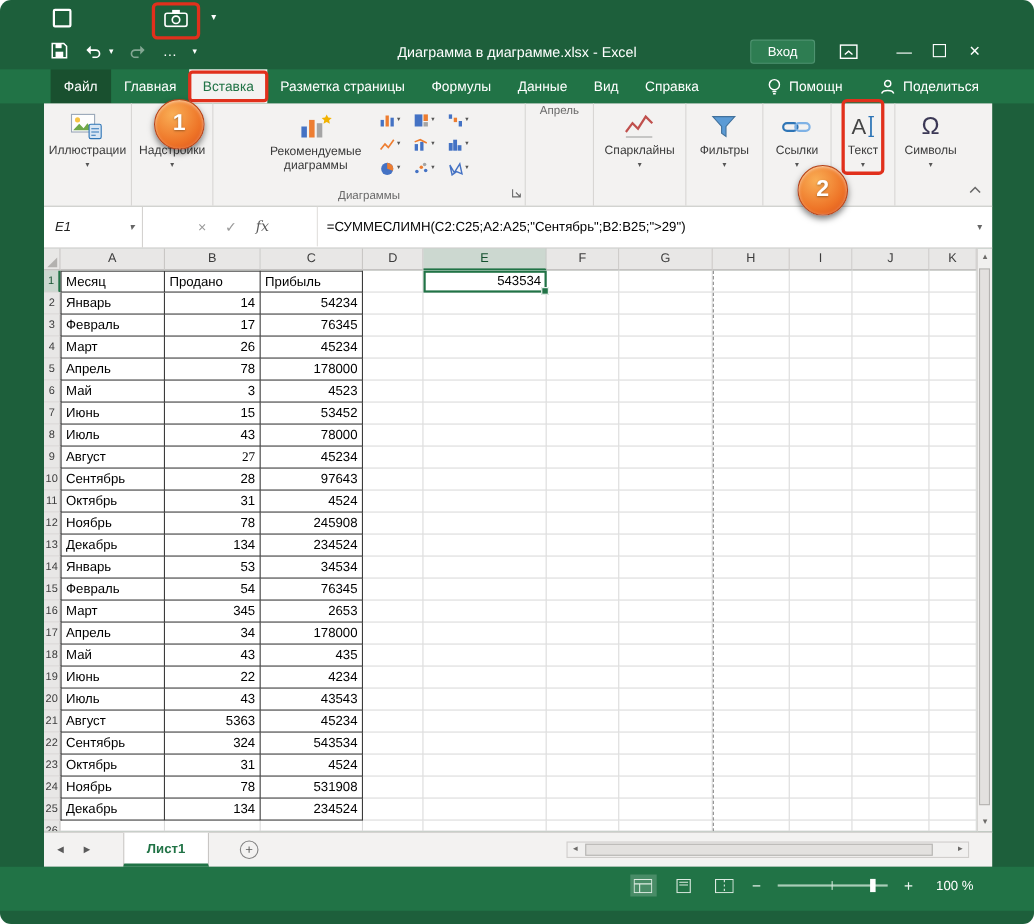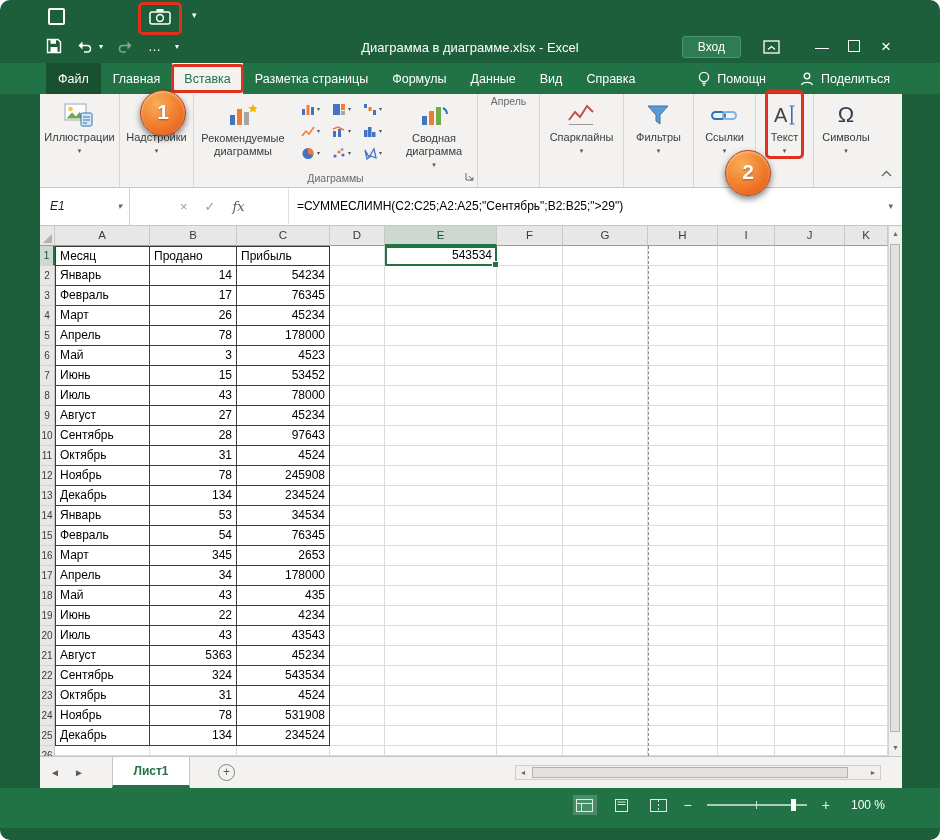--- a/index.html
+++ b/index.html
@@ -308,33 +308,20 @@
               <span class="dd">▾</span>
             </div>
           <div class="mini">
               <svg width="14" height="13" viewBox="0 0 14 13">
                 <path d="M2 3l4 7 5-8 2 9-5-2-4 3z" fill="none" stroke="#4472c4" stroke-width="1.3"></path>
               </svg>
               <span class="dd">▾</span>
             </div>
         </div>
 
-        <div class="bigbtn" style="width:84px">
-          <span class="bicon">
-            <svg width="30" height="26" viewBox="0 0 30 26">
-                <rect x="3" y="13" width="5" height="9" fill="#4472c4"></rect>
-                <rect x="10" y="8" width="5" height="14" fill="#ed7d31"></rect>
-                <rect x="17" y="4" width="5" height="18" fill="#70ad47"></rect>
-                <path d="M24 5a7 7 0 0 1 4 6" fill="none" stroke="#2e75b6" stroke-width="2"></path>
-              </svg>
-          </span>
-          <span class="blabel">Сводная</span>
-          <span class="blabel">диаграмма</span>
-          <span class="dd">▾</span>
-        </div>
       </div>
       <div class="glabel">Диаграммы</div>
       <span class="launcher">
         <svg width="9" height="9" viewBox="0 0 9 9">
             <path d="M1 1v7h7M4 4l4 4M8 5v3h-3" fill="none" stroke="#6a6a6a"></path>
           </svg>
       </span>
     </div>
 
     <div class="rgroup" style="width:62px">
@@ -551,21 +538,21 @@
         <div class="cell" style="width: 66px;"></div>
         <div class="cell" style="width: 85px;"></div>
         <div class="cell" style="width: 70px;"></div>
         <div class="cell" style="width: 57px;"></div>
         <div class="cell" style="width: 70px;"></div>
         <div class="cell" style="width: 43px;"></div>
       </div>
       <div class="grow">
         <div class="rowhdr">9</div>
         <div class="cell tb tl" style="width: 95px;">Август</div>
-        <div class="cell num tb" style="width: 87px;">27</div>
+        <div class="cell num tb" style="width: 87px; font-family: Liberation Serif, serif;">27</div>
         <div class="cell num tb" style="width: 93px;">45234</div>
         <div class="cell" style="width: 55px;"></div>
         <div class="cell" style="width: 112px;"></div>
         <div class="cell" style="width: 66px;"></div>
         <div class="cell" style="width: 85px;"></div>
         <div class="cell" style="width: 70px;"></div>
         <div class="cell" style="width: 57px;"></div>
         <div class="cell" style="width: 70px;"></div>
         <div class="cell" style="width: 43px;"></div>
       </div>

